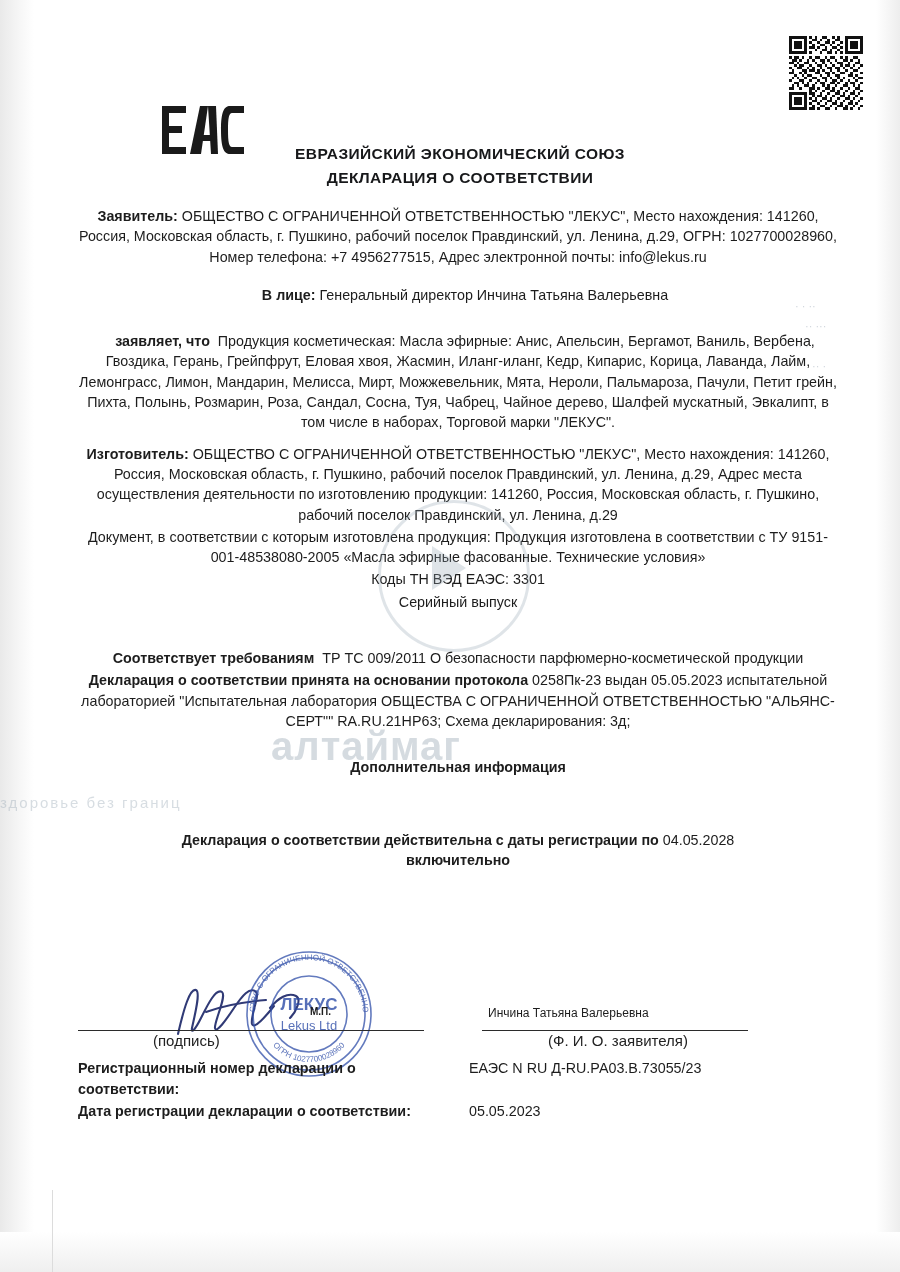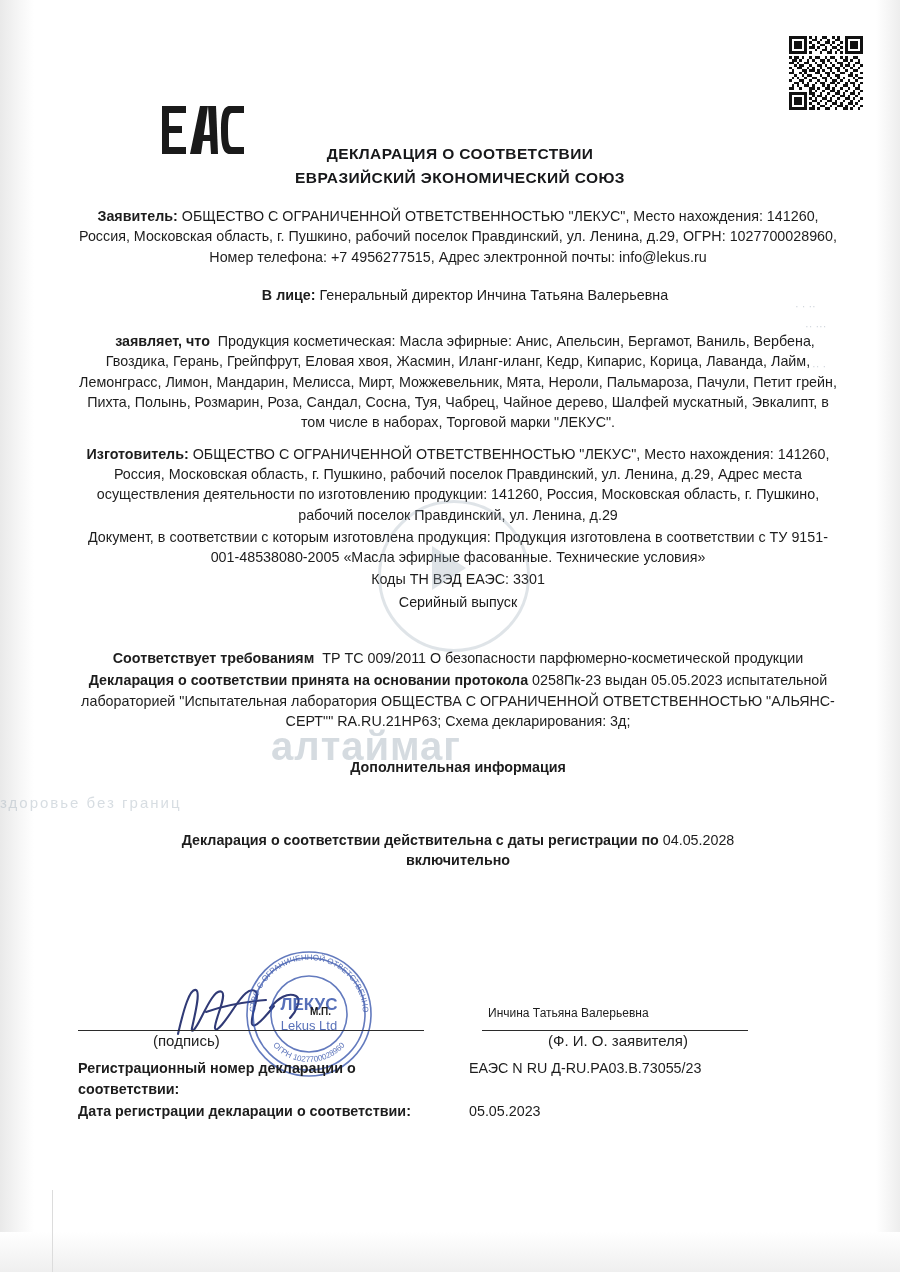--- a/index.html
+++ b/index.html
@@ -505,22 +505,22 @@
         <polygon points="30,50 40,2 48,2 41,50 34,50"></polygon>
         <polygon points="48,2 56,2 58,50 51,50"></polygon>
         <rect x="37" y="31" width="17" height="6"></rect>
 
         <path d="M84 9 L84 2 L70 2 C64 2 61 8 61 26 C61 44 64 50 70 50 L84 50 L84 43 L72 43 C69 43 68 38 68 26 C68 14 69 9 72 9 Z"></path>
       </g>
     </svg>
   </div>
 
   <div class="header-block">
+    <div class="header-title">ЕВРАЗИЙСКИЙ ЭКОНОМИЧЕСКИЙ СОЮЗ</div>
     <div class="header-title">ДЕКЛАРАЦИЯ О СООТВЕТСТВИИ</div>
-    <div class="header-title">ЕВРАЗИЙСКИЙ ЭКОНОМИЧЕСКИЙ СОЮЗ</div>
   </div>
 
   <div class="content">
 
     <p class="para">
       <span class="lbl">Заявитель:</span>
       <span>ОБЩЕСТВО С ОГРАНИЧЕННОЙ ОТВЕТСТВЕННОСТЬЮ "ЛЕКУС", Место нахождения: 141260, Россия, Московская область, г. Пушкино, рабочий поселок Правдинский, ул. Ленина, д.29, ОГРН: 1027700028960, Номер телефона: +7 4956277515, Адрес электронной почты: info@lekus.ru</span>
     </p>
 
     <div class="gap-md"></div>

